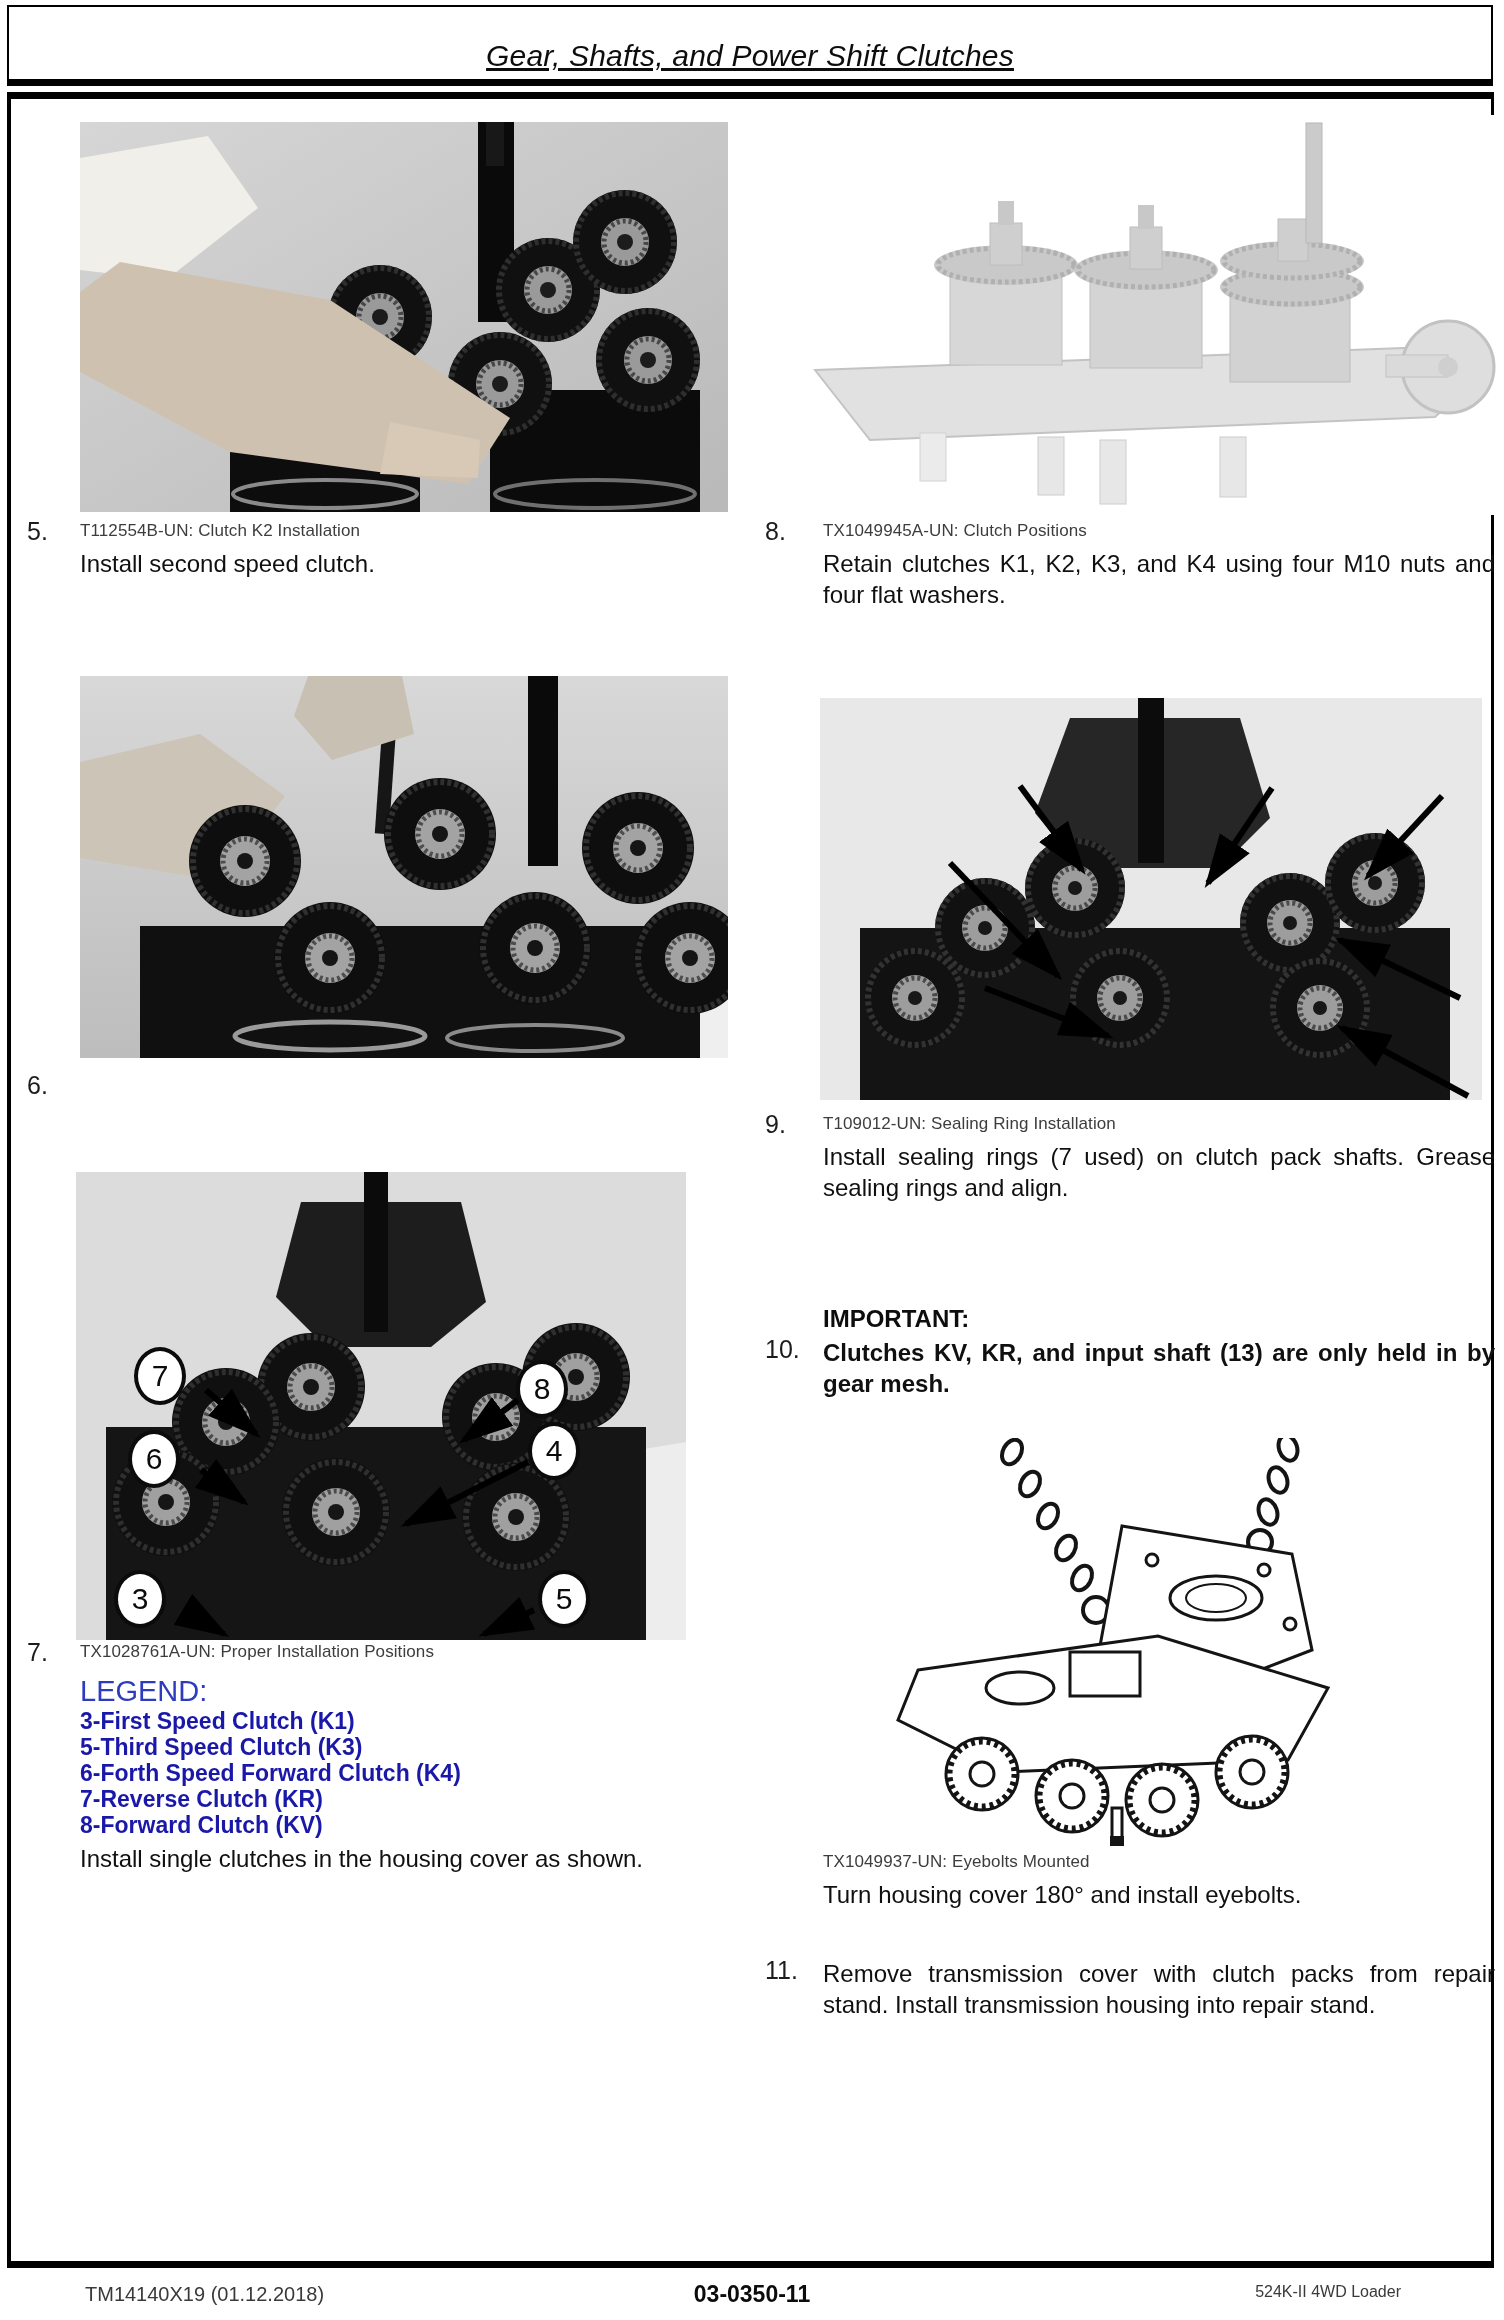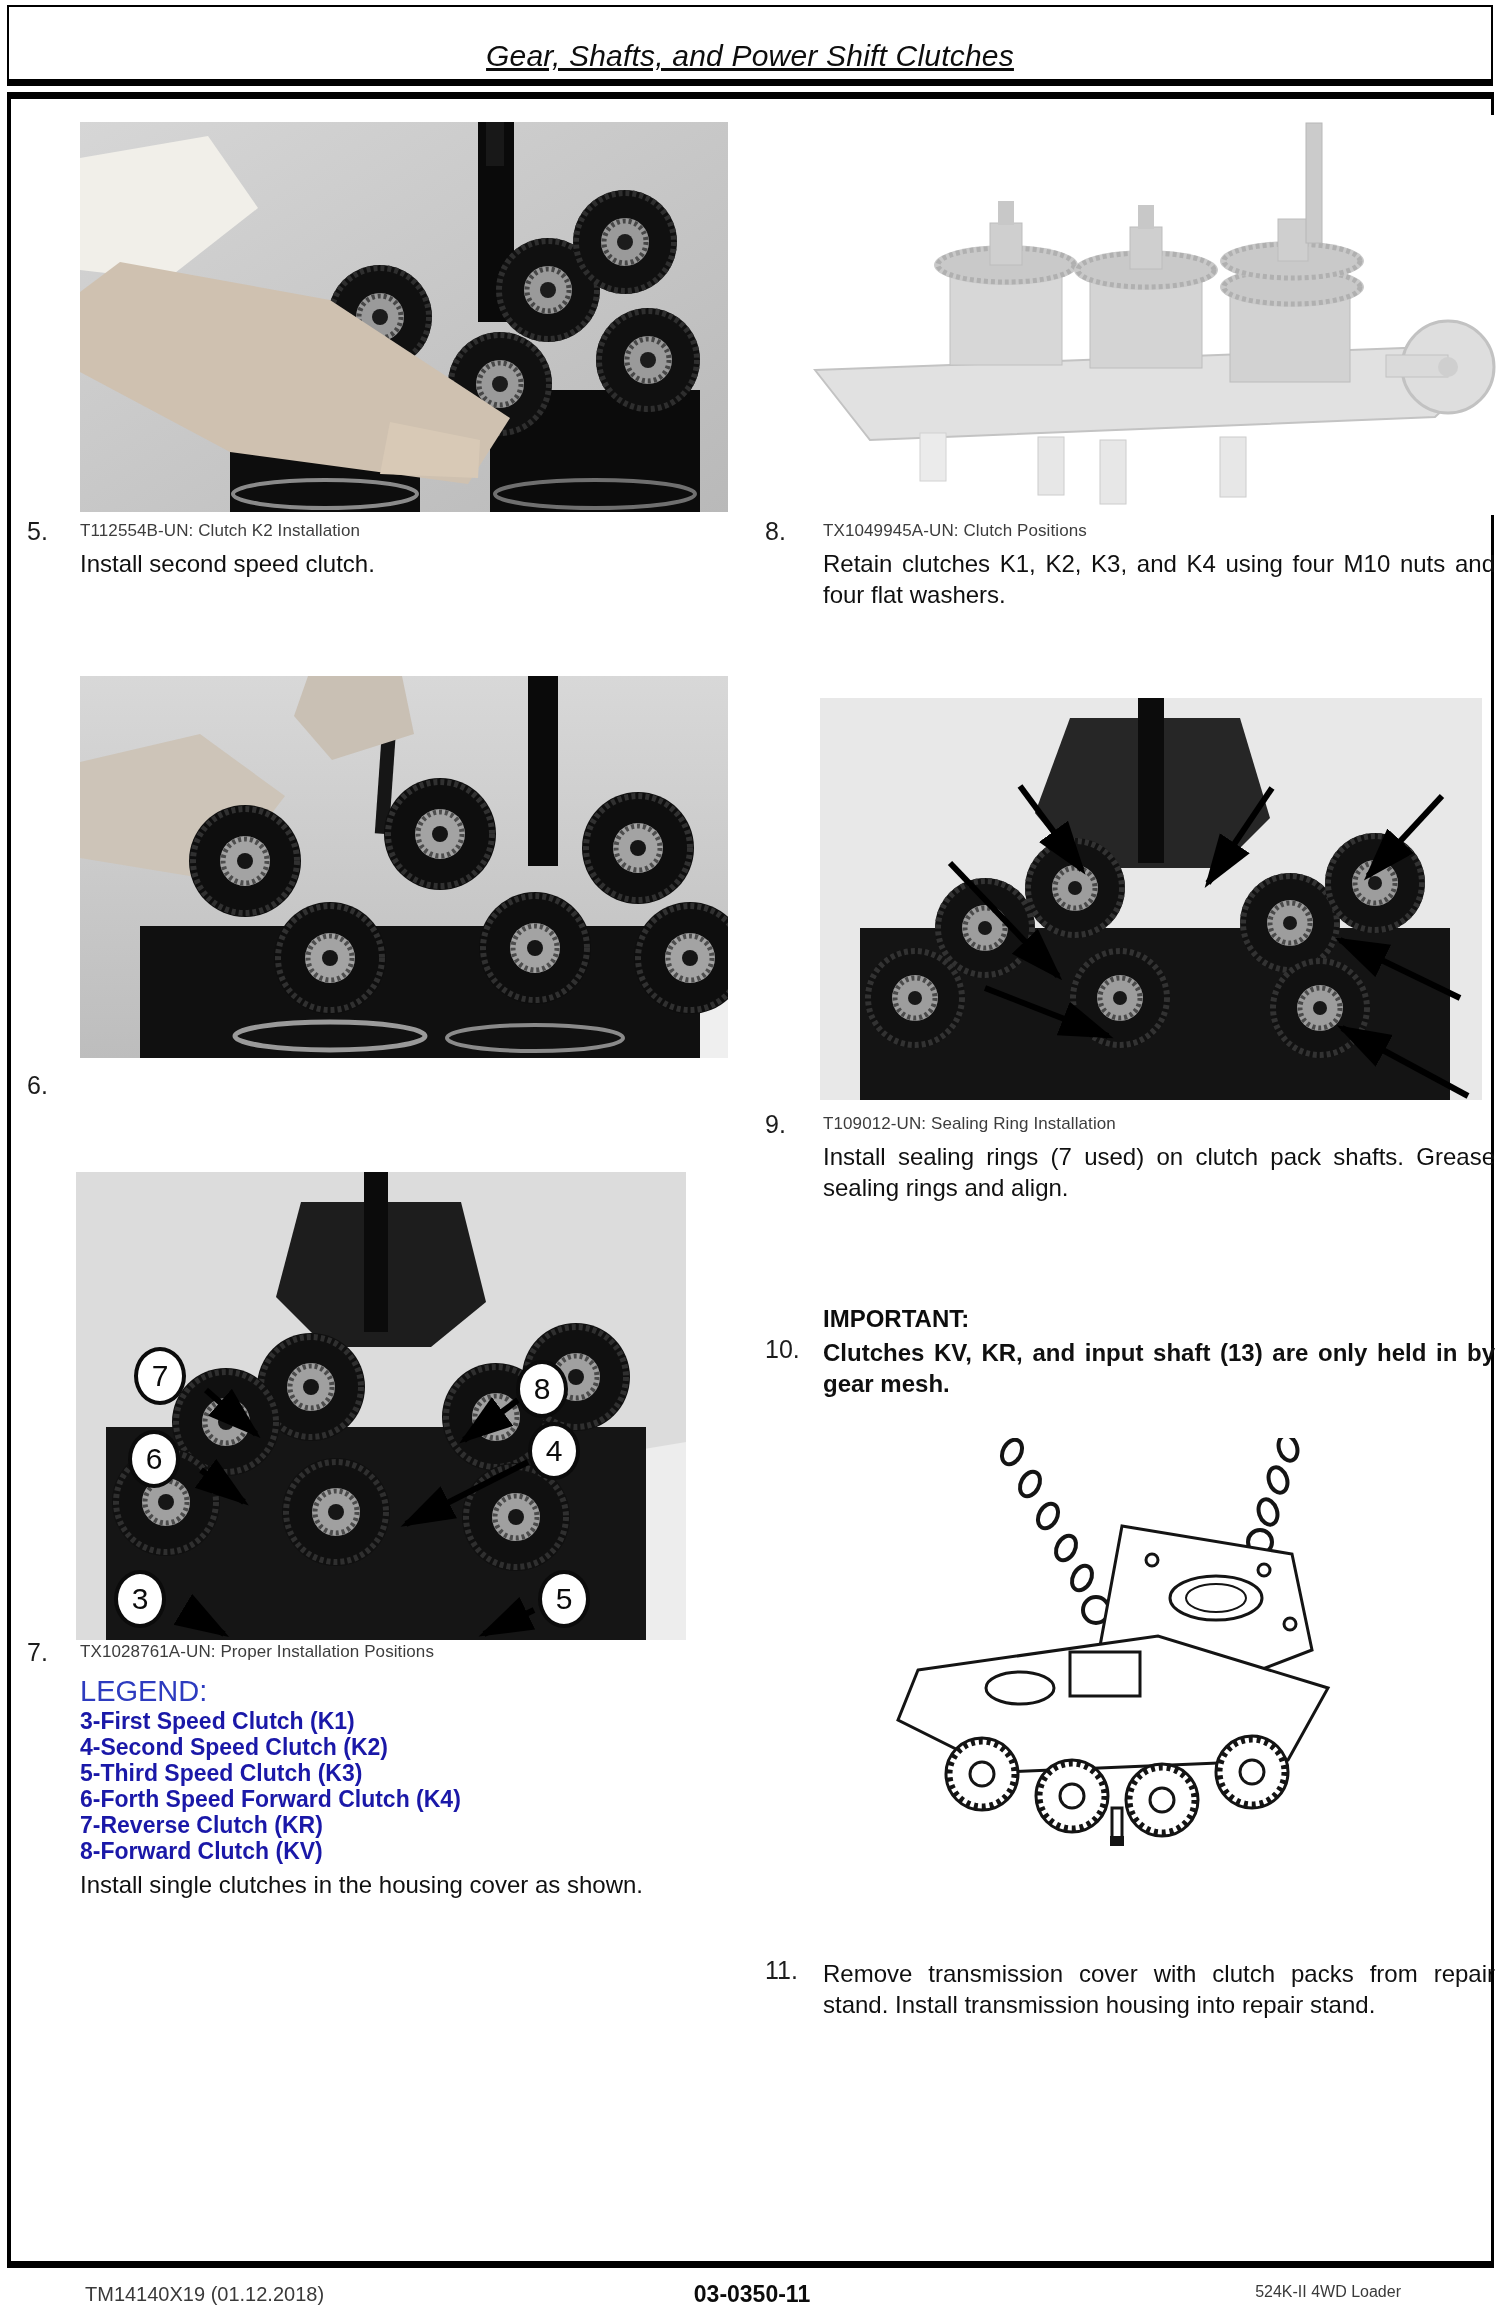--- a/index.html
+++ b/index.html
@@ -282,21 +282,20 @@
         <span>5</span>
       </div>
   </figure>
 
   <div class="step lcol" style="left:27px;top:1640px;width:710px;">
     <span class="num">7.</span>
     <div class="stepbody">
       <div class="caption">TX1028761A-UN: Proper Installation Positions</div>
       <div class="legend-title">LEGEND:</div>
       <div class="legend-item">3-First Speed Clutch (K1)</div>
-      <div class="legend-item">4-Second Speed Clutch (K2)</div>
       <div class="legend-item">5-Third Speed Clutch (K3)</div>
       <div class="legend-item">6-Forth Speed Forward Clutch (K4)</div>
       <div class="legend-item">7-Reverse Clutch (KR)</div>
       <div class="legend-item">8-Forward Clutch (KV)</div>
       <div class="stext">Install single clutches in the housing cover as shown.</div>
     </div>
   </div>
 
   <figure class="fig" style="left:860px;top:1438px;">
     <svg width="515" height="408" viewBox="0 0 515 408">
@@ -333,20 +332,24 @@
       <rect x="210" y="214" width="70" height="44" fill="none" stroke="#141414" stroke-width="3"></rect>
       <use href="#bgear" x="122" y="336"></use>
       <use href="#bgear" x="212" y="358"></use>
       <use href="#bgear" x="302" y="362"></use>
       <use href="#bgear" x="392" y="334"></use>
       <rect x="252" y="370" width="10" height="30" fill="none" stroke="#141414" stroke-width="3"></rect>
       <rect x="250" y="398" width="14" height="10" fill="#141414"></rect>
     </svg>
   </figure>
 
+  <div style="position:absolute;left:823px;top:1850px;width:672px;">
+    <div class="caption">TX1049937-UN: Eyebolts Mounted</div>
+    <div class="stext">Turn housing cover 180° and install eyebolts.</div>
+  </div>
 
   <div class="step rcol" style="left:765px;top:1958px;width:740px;">
     <span class="num">11.</span>
     <div class="stepbody" style="width:672px;">
       <div class="stext just" style="margin-top:0;">Remove transmission cover with clutch packs from repair stand. Install transmission housing into repair stand.</div>
     </div>
   </div>
 
   <div class="footer-left">TM14140X19 (01.12.2018)</div>
   <div class="footer-center">03-0350-11</div>

